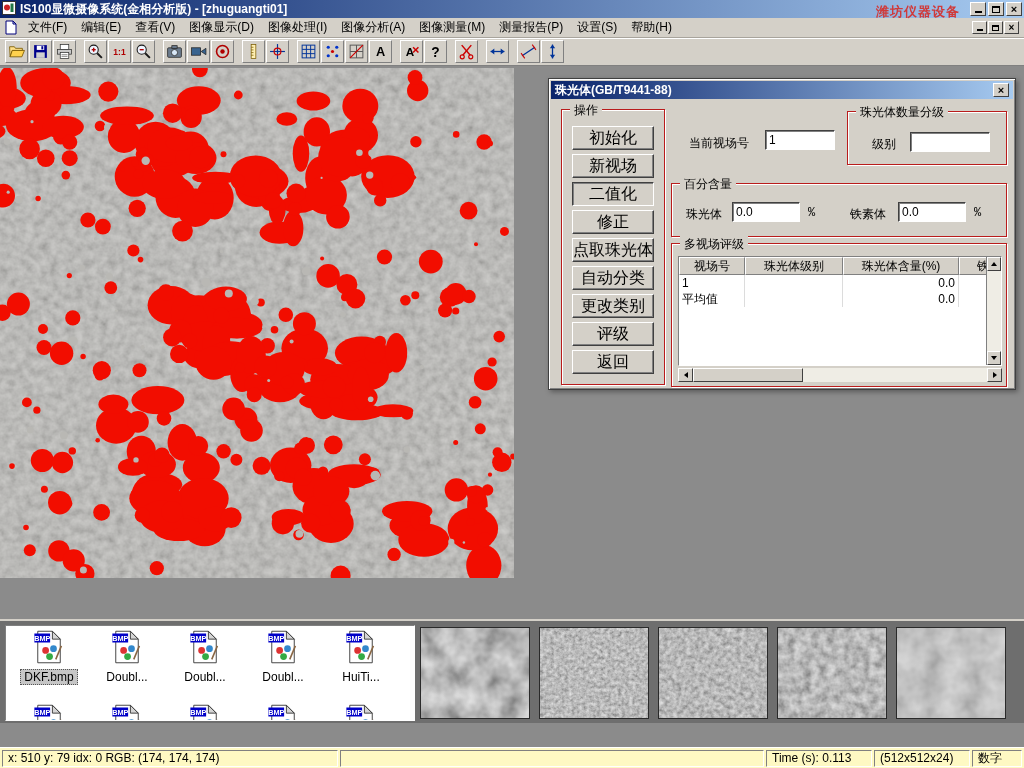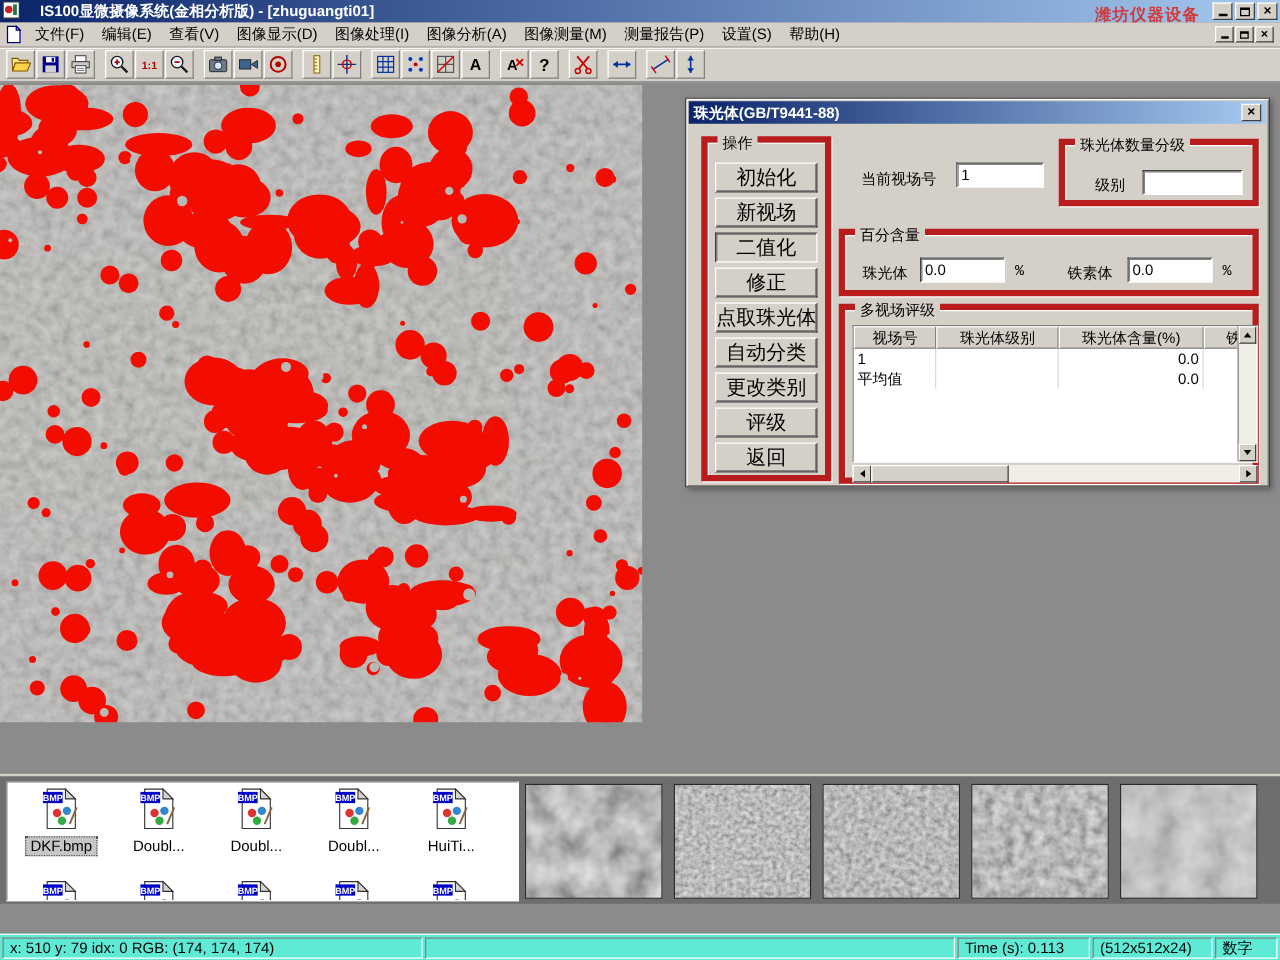--- a/index.html
+++ b/index.html
@@ -4,21 +4,21 @@
 <style>
   *{box-sizing:border-box;margin:0;padding:0;}
   html,body{width:1024px;height:768px;overflow:hidden;}
   body{font-family:"Liberation Sans","DejaVu Sans",sans-serif;font-size:12px;color:#000;background:#000;}
   #root{position:relative;width:1024px;height:768px;background:#8b8b8b;overflow:hidden;}
 
   
   .titlebar{position:absolute;left:0;top:0;width:100%;height:18px;
     background:linear-gradient(90deg,#0a246a,#a6caf0);display:flex;align-items:center;
     padding:0 2px;color:#fff;font-weight:bold;font-size:12px;}
-  .title-text{margin-left:16px;white-space:nowrap;}
+  .title-text{margin-left:4px;white-space:nowrap;}
   .win-btns{margin-left:auto;display:flex;gap:2px;}
   .wbtn{width:16px;height:14px;background:#d4d0c8;border:1px solid;border-color:#fff #404040 #404040 #fff;
     display:flex;align-items:flex-end;justify-content:center;padding:0;cursor:default;font-family:inherit;}
   .wbtn .glyph-min{width:7px;height:2px;background:#000;margin-bottom:2px;}
   .wbtn .glyph-max{width:8px;height:7px;border:1px solid #000;border-top-width:2px;margin-bottom:2px;}
   .wbtn.close{align-items:center;font-size:11px;font-weight:bold;line-height:1;}
   .watermark{position:absolute;top:3px;right:64px;z-index:60;color:#d03a3a;font-weight:bold;
     font-size:13px;letter-spacing:1px;white-space:nowrap;}
 
   
@@ -47,21 +47,21 @@
   .dialog{position:absolute;left:548px;top:78px;width:468px;height:312px;background:#d4d0c8;
     border:1px solid #404040;box-shadow:inset 1px 1px 0 #fff,inset -1px -1px 0 #808080,2px 2px 5px rgba(0,0,0,.35);
     padding:2px;}
   .dlg-title{height:18px;background:linear-gradient(90deg,#0a246a,#a6caf0);display:flex;align-items:center;
     color:#fff;font-weight:bold;padding:0 4px;}
   .dlg-close{margin-left:auto;width:16px;height:14px;background:#d4d0c8;border:1px solid;
     border-color:#fff #404040 #404040 #fff;display:flex;align-items:center;justify-content:center;
     font-size:11px;font-weight:bold;color:#000;padding:0;font-family:inherit;line-height:1;}
   .dlg-body{position:relative;height:290px;}
 
-  .grp{position:absolute;border:5px solid #b91c1c;box-shadow:inset 1px 1px 0 #fff,1px 1px 0 #fff;}
+  .grp{position:absolute;border:1px solid #b91c1c;box-shadow:inset 1px 1px 0 #fff,1px 1px 0 #fff;}
   .grp-label{position:absolute;top:-8px;left:8px;background:#d4d0c8;padding:0 4px;white-space:nowrap;}
 
   #operations-group{left:10px;top:10px;width:104px;height:276px;}
   #op-buttons{position:absolute;left:0;top:16px;width:100%;display:flex;flex-direction:column;align-items:center;}
   .opbtn{width:82px;height:24px;margin-bottom:4px;background:#d4d0c8;border:1px solid;
     border-color:#fff #404040 #404040 #fff;box-shadow:inset -1px -1px 0 #808080;
     font-family:inherit;font-size:16px;padding:0;white-space:nowrap;}
   .opbtn.pressed{border-color:#404040 #fff #fff #404040;box-shadow:inset 1px 1px 0 #808080;}
 
   .lbl{position:absolute;white-space:nowrap;font-family:Liberation Mono, monospace;}
@@ -116,21 +116,21 @@
     border:1px solid;border-color:#808080 #fff #fff #808080;overflow:hidden;}
   #file-items{display:flex;padding:3px 2px 0 4px;height:75px;}
   #file-items-2{display:flex;padding:2px 2px 0 4px;}
   .fitem{width:78px;display:flex;flex-direction:column;align-items:center;flex:none;}
   .flabel{margin-top:1px;padding:0 3px;white-space:nowrap;border:1px solid transparent;}
   .flabel.sel{background:#c6c6c6;border:1px dotted #555;}
   #thumb-strip{position:absolute;left:420px;top:6px;display:flex;gap:9px;}
   .thumb{width:110px;height:92px;border:1px solid #2a2a2a;background:#999;flex:none;line-height:0;}
 
   
-  #status-bar{position:absolute;left:0;top:747px;width:1024px;height:21px;background:#5eead4;
+  #status-bar{position:absolute;left:0;top:747px;width:1024px;height:21px;background:#fef9c3;
     display:flex;align-items:center;padding:1px 2px;gap:2px;border-top:1px solid #fff;}
   .sseg{height:17px;border:1px solid;border-color:#808080 #fff #fff #808080;padding:1px 5px;
     display:flex;align-items:center;white-space:nowrap;}
   #seg-pos{width:336px;}
   .sspacer{flex:1;height:17px;border:1px solid;border-color:#808080 #fff #fff #808080;}
   #seg-time{width:106px;}#seg-size{width:96px;}#seg-mode{width:50px;}
 </style>
 </head>
 <body>
 

